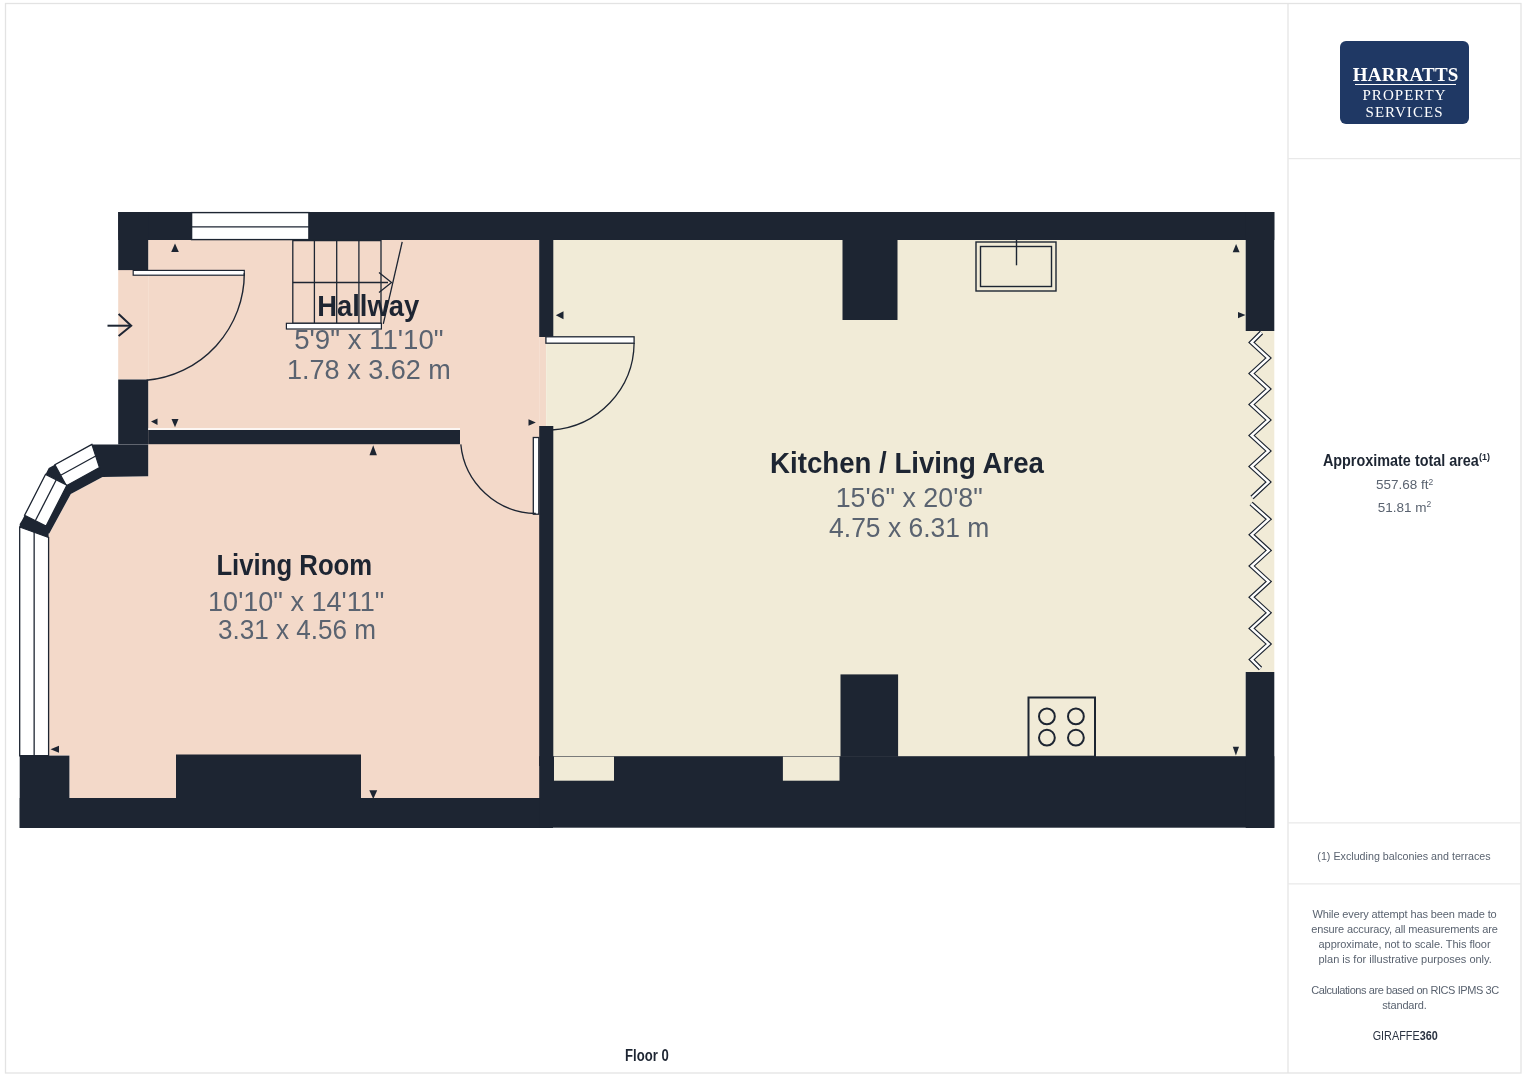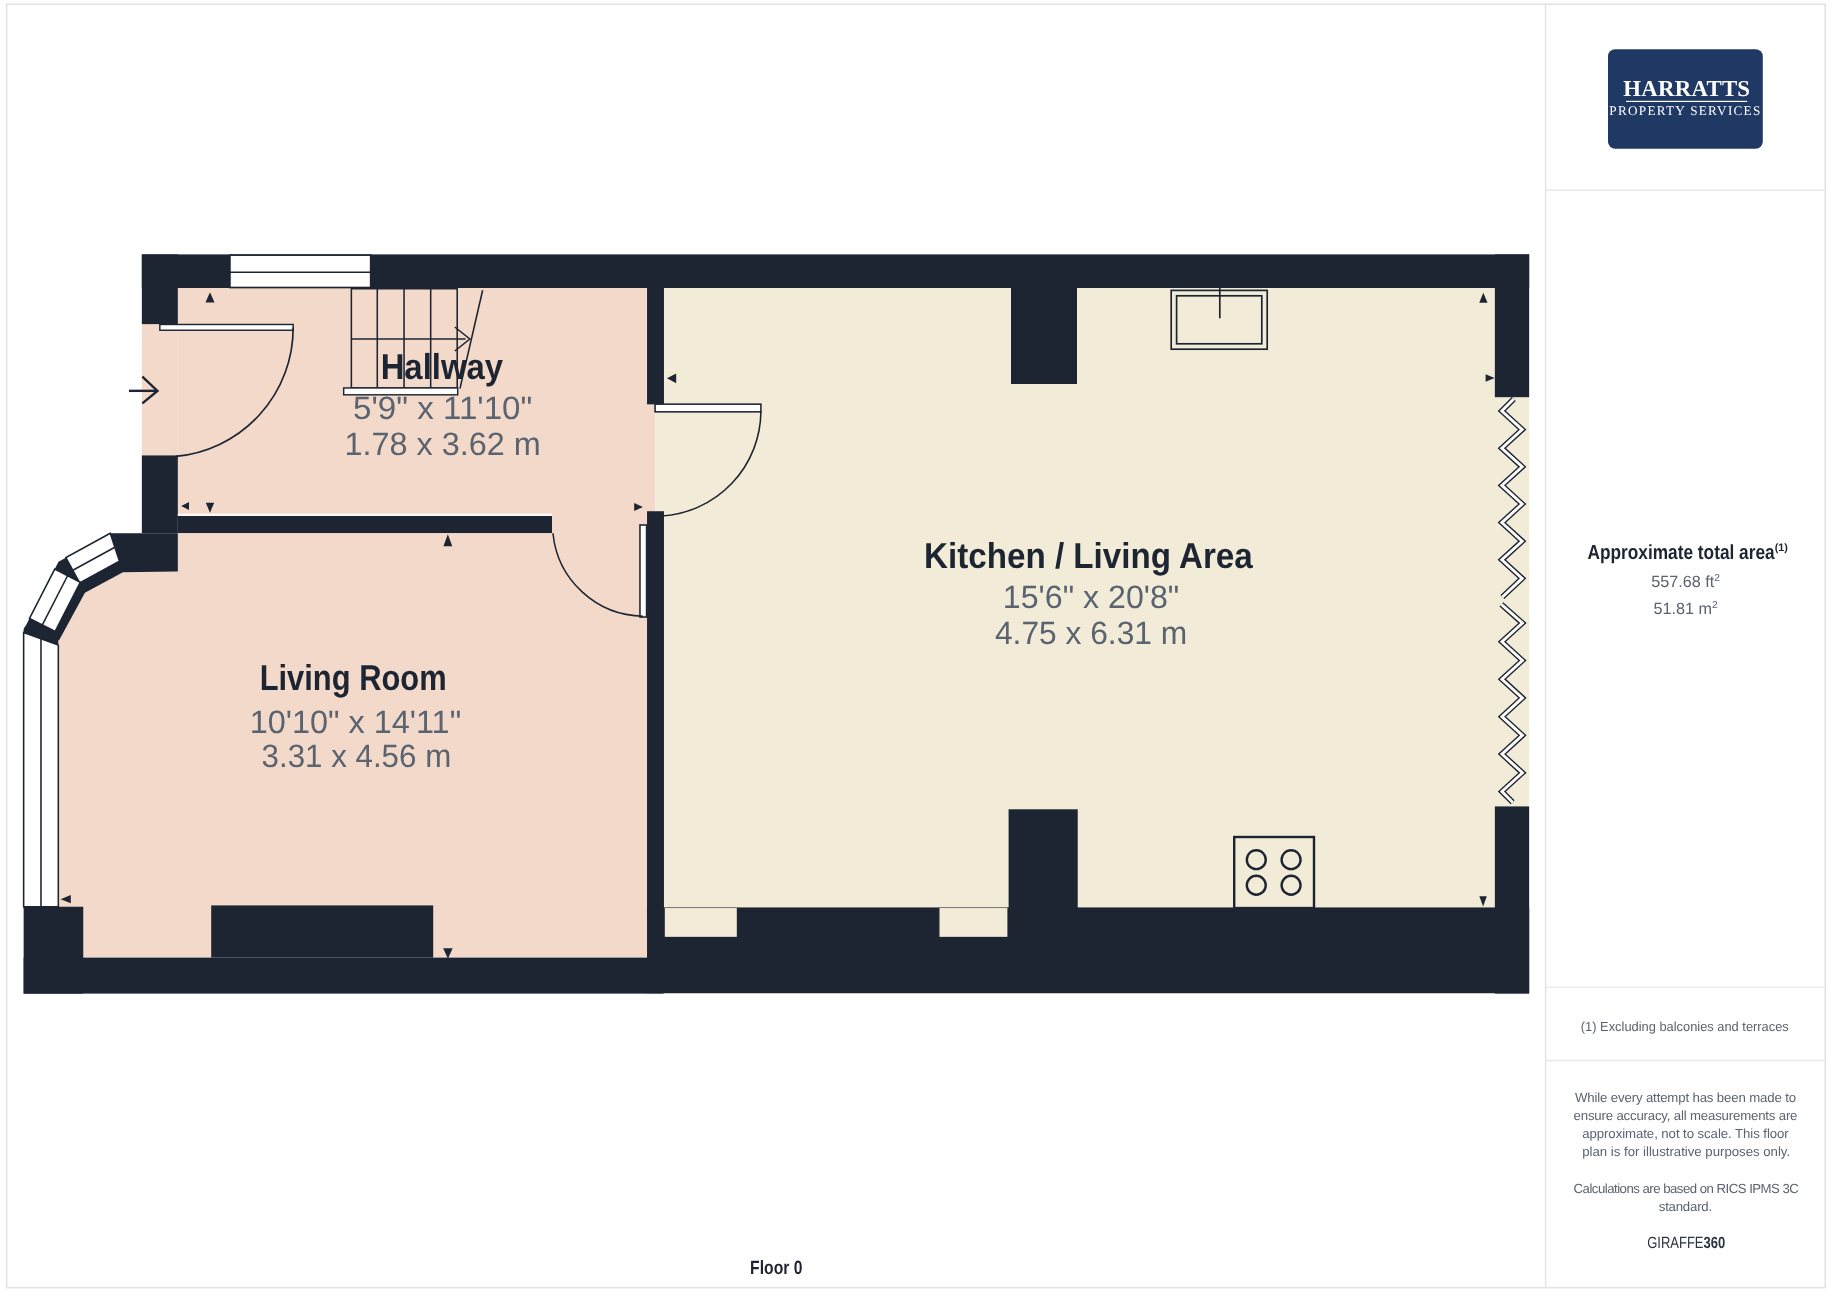--- a/index.html
+++ b/index.html
@@ -208,15 +208,15 @@
   <line x1="1288" y1="822.8" x2="1521" y2="822.8" stroke="#e9e9e9" stroke-width="1.2"></line>
   <line x1="1288" y1="883.8" x2="1521" y2="883.8" stroke="#e9e9e9" stroke-width="1.2"></line>
 </svg>
 
 <div class="abs" style="left:1339.7px;top:41.2px;width:129.7px;height:83.1px;background:#1f3864;border-radius:6px;"></div>
 
 <div class="abs" style="left:1339.7px;top:64px;width:132px;text-align:center;color:#fff;font-family:'Liberation Serif',serif;font-weight:bold;font-size:19px;letter-spacing:0.2px;">HARRATTS</div>
 
 <div class="abs" style="left:1355px;top:84px;width:101px;height:0;border-top:1px solid #ffffff;"></div>
 
-<div class="abs" style="left:1339.7px;top:87.2px;width:129.7px;text-align:center;color:#fff;font-family:'Liberation Serif',serif;font-size:11px;letter-spacing:1.05px;">PROPERTY SERVICES</div>
+<div class="abs" style="left:1339.7px;top:87.2px;width:129.7px;text-align:center;color:#fff;font-family:'Liberation Serif',serif;font-size:15px;letter-spacing:1.05px;">PROPERTY SERVICES</div>
 
 </div>
 
 </body></html>

